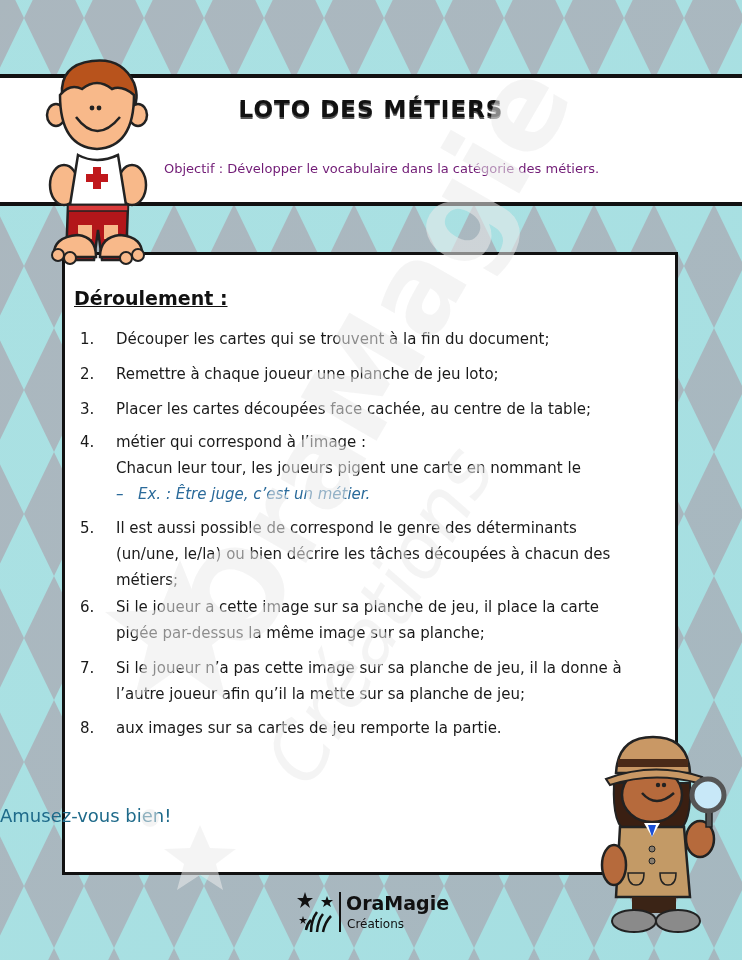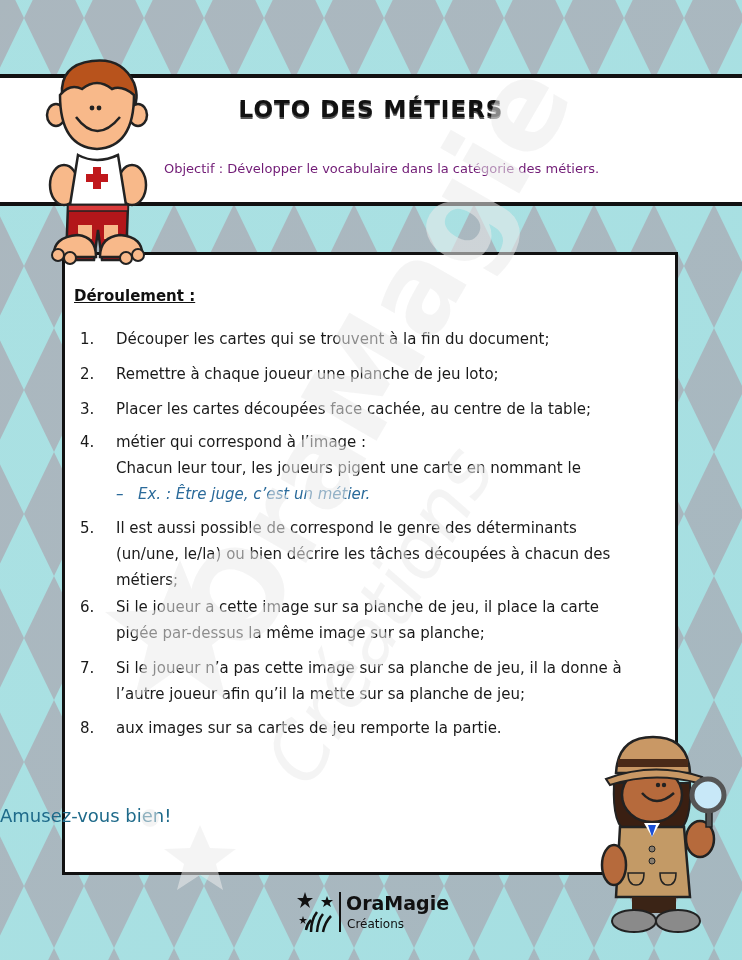--- a/index.html
+++ b/index.html
@@ -26,21 +26,21 @@
   .title span { display: inline-block; margin-left: 0px; }
   .objective {
     position: absolute; left: 164px; top: 161px; font-size: 13px; color: #701a75;
     font-family: "DejaVu Sans", sans-serif;
   }
   .box {
     position: absolute; left: 62px; top: 252px; width: 610px; height: 617px;
     background: #fff; border: 3px solid #111;
   }
   .heading {
-    position: absolute; left: 74px; top: 287px; font-size: 15px; font-weight: bold;
+    position: absolute; left: 74px; top: 287px; font-size: 19px; font-weight: bold;
     text-decoration: underline; color: #111;
   }
   .steps { position: absolute; left: 80px; top: 326px; width: 580px; }
   .step { position: absolute; left: 0; width: 580px; font-size: 15px; line-height: 26px; color: #1a1a1a; }
   .step .num { position: absolute; left: 0; top: 0; }
   .step .txt { display: block; margin-left: 36px; }
   .example { color: #2a6a9a; font-style: italic; margin-left: 0px; display: block; }
   .example .dash { display: inline-block; width: 22px; }
   .fun {
     position: absolute; left: 0; width: 722px; top: 805px; text-align: left;

